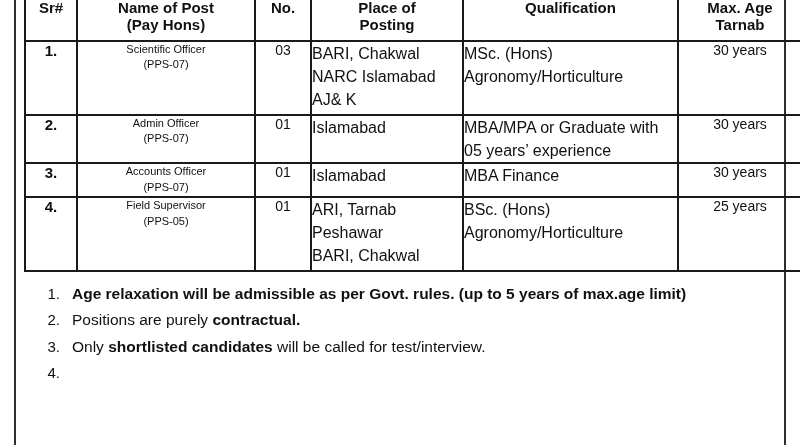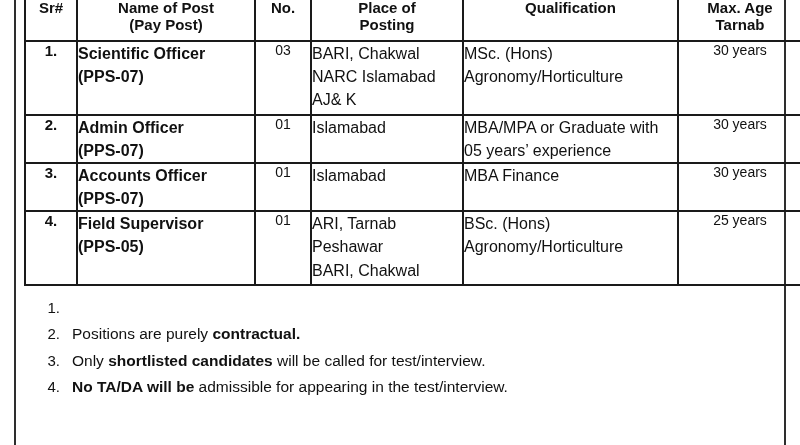--- a/index.html
+++ b/index.html
@@ -67,24 +67,25 @@
   .col-qual  { width: 215px; }
   .col-age   { width: 124px; }
 
   td.c-sr {
     text-align: center;
     font-size: 15px;
     font-weight: bold;
     padding-top: 22px;
   }
   td.c-post {
-    font-size: 16px;
-    font-weight: bold;
+    font-size: 11px;
+    font-weight: normal;
     padding: 18px 0 18px 12px;
     line-height: 1.45;
+    text-align: center;
   }
   td.c-no {
     text-align: center;
     font-size: 14px;
     padding-top: 22px;
     margin-top: 35px;
   }
   td.c-place, td.c-qual {
     font-size: 16px;
     padding: 18px 6px 18px 10px;
@@ -141,21 +142,21 @@
         <col class="col-age">
     </colgroup>
     <thead>
       <tr>
         <th>
           <span class="line">Sr#</span>
           <span class="line"></span>
         </th>
         <th>
           <span class="line">Name of Post</span>
-          <span class="line">(Pay Post)</span>
+          <span class="line">(Pay Hons)</span>
         </th>
         <th>
           <span class="line">No.</span>
           <span class="line"></span>
         </th>
         <th>
           <span class="line">Place of</span>
           <span class="line">Posting</span>
         </th>
         <th>
@@ -240,34 +241,34 @@
         </td>
         <td class="c-age">25 years</td>
       </tr>
 
     </tbody>
   </table>
 
   <ul class="notes">
     <li>
       <span class="num">1.</span>
+      <span class="txt">
+        <b>Age relaxation will be admissible as per Govt. rules. (up to 5 years of max.age limit)</b>
+      </span>
     </li>
     <li>
       <span class="num">2.</span>
       <span class="txt">
         <span>Positions are purely </span><b>contractual.</b>
       </span>
     </li>
     <li>
       <span class="num">3.</span>
       <span class="txt">
         <span>Only </span><b>shortlisted candidates</b><span> will be called for test/interview.</span>
       </span>
     </li>
     <li>
       <span class="num">4.</span>
-      <span class="txt">
-        <b>No TA/DA will be </b><span>admissible for appearing in the test/interview.</span>
-      </span>
     </li>
   </ul>
 
 </div>
 
 </body></html>

